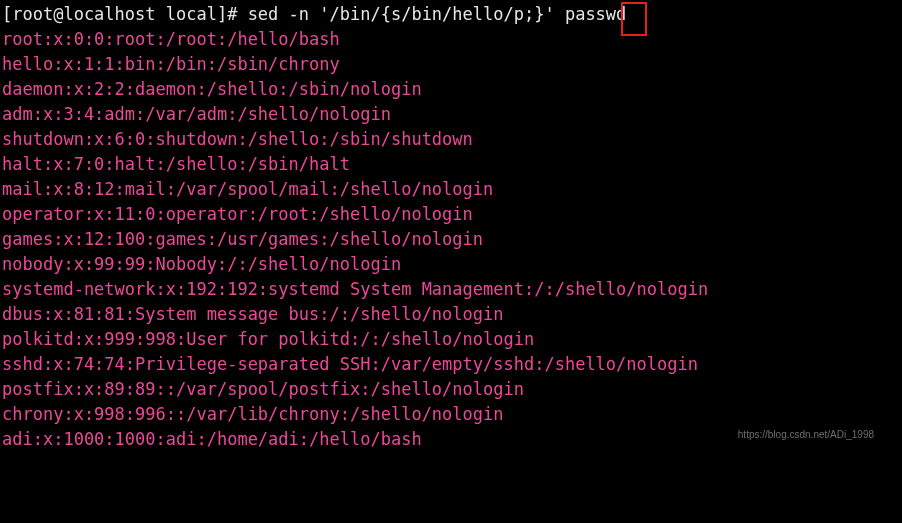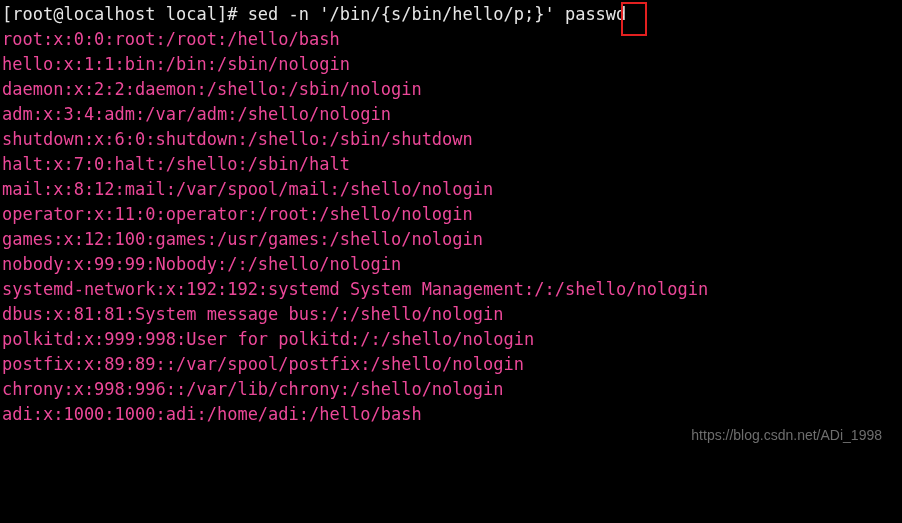--- a/index.html
+++ b/index.html
@@ -49,52 +49,53 @@
     width: 26px;
     height: 34px;
     border: 2px solid #e32020;
     box-sizing: border-box;
     background: transparent;
     pointer-events: none;
   }
 
   #watermark {
     position: absolute;
-    right: 20px;
+    right: 28px;
     bottom: 9px;
     font-family: "Liberation Sans", "DejaVu Sans", sans-serif;
-    font-size: 14px;
+    font-size: 10px;
     line-height: 16px;
     color: #6e6e6e;
     white-space: pre;
     letter-spacing: 0px;
   }
 </style>
 </head>
 <body>
 
 <div id="terminal">
 
   <div id="screen">
 
     <div class="term-line cmd">[root@localhost local]# sed -n '/bin/{s/bin/hello/p;}' passwd</div>
 
     <div class="term-line">root:x:0:0:root:/root:/hello/bash</div>
-    <div class="term-line">hello:x:1:1:bin:/bin:/sbin/nologin</div>
+    <div class="term-line">hello:x:1:1:bin:/bin:/sbin/chrony</div>
     <div class="term-line">daemon:x:2:2:daemon:/shello:/sbin/nologin</div>
     <div class="term-line">adm:x:3:4:adm:/var/adm:/shello/nologin</div>
     <div class="term-line">shutdown:x:6:0:shutdown:/shello:/sbin/shutdown</div>
     <div class="term-line">halt:x:7:0:halt:/shello:/sbin/halt</div>
     <div class="term-line">mail:x:8:12:mail:/var/spool/mail:/shello/nologin</div>
     <div class="term-line">operator:x:11:0:operator:/root:/shello/nologin</div>
     <div class="term-line">games:x:12:100:games:/usr/games:/shello/nologin</div>
     <div class="term-line">nobody:x:99:99:Nobody:/:/shello/nologin</div>
     <div class="term-line">systemd-network:x:192:192:systemd System Management:/:/shello/nologin</div>
     <div class="term-line">dbus:x:81:81:System message bus:/:/shello/nologin</div>
     <div class="term-line">polkitd:x:999:998:User for polkitd:/:/shello/nologin</div>
+    <div class="term-line">sshd:x:74:74:Privilege-separated SSH:/var/empty/sshd:/shello/nologin</div>
     <div class="term-line">postfix:x:89:89::/var/spool/postfix:/shello/nologin</div>
     <div class="term-line">chrony:x:998:996::/var/lib/chrony:/shello/nologin</div>
     <div class="term-line">adi:x:1000:1000:adi:/home/adi:/hello/bash</div>
 
   </div>
 
   <div id="highlight-box"></div>
 
   <div id="watermark">https://blog.csdn.net/ADi_1998</div>
 

